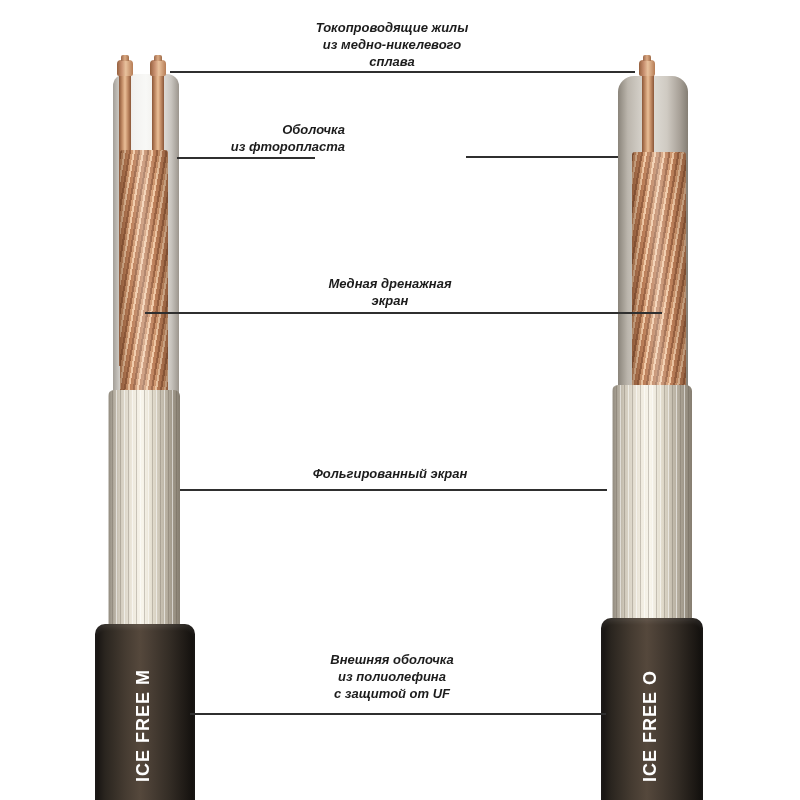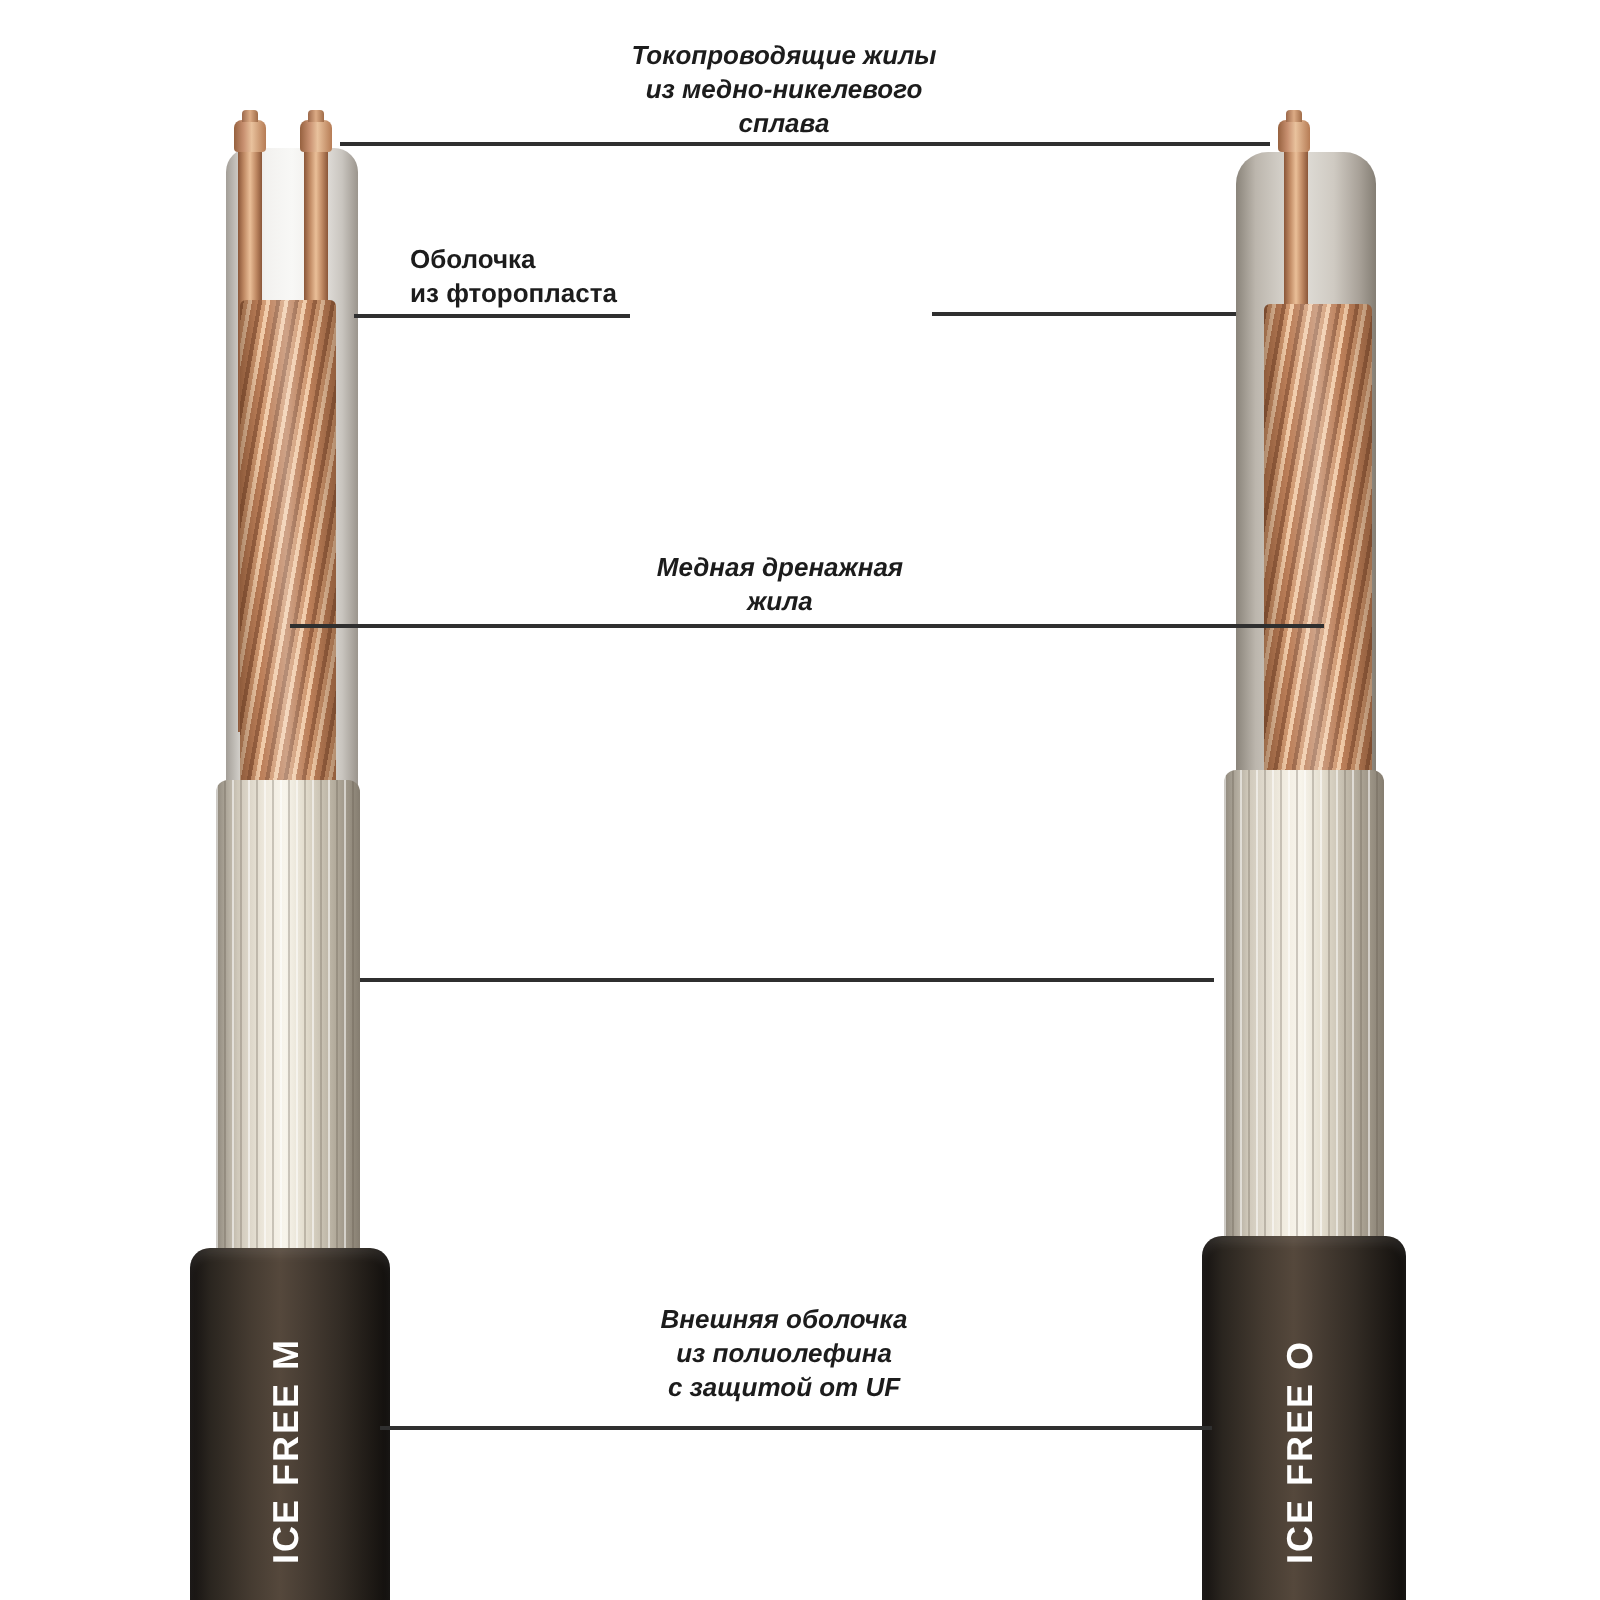--- a/index.html
+++ b/index.html
@@ -14,21 +14,21 @@
   
   .label {
     position: absolute;
     color: #1c1c1c;
     font-weight: 700;
     font-size: 13px;
     line-height: 17px;
     white-space: pre-line;
   }
   .label.center { text-align: center; font-style: italic; }
-  .label.left   { text-align: left; }
+  .label.left   { text-align: right; font-style: italic; }
   .label.right  { text-align: right; }
   .ann-line {
     position: absolute;
     height: 1.5px;
     background: #2f2f2f;
   }
   
   .lbl-conductors { left: 252px; top: 19px;  width: 280px; }
   .ln-conductors  { left: 170px; top: 71px;  width: 465px; }
   .lbl-fluoro     { left: 205px; top: 121px; width: 140px; }
@@ -149,23 +149,24 @@
 сплава</div>
   <div class="ann-line ln-conductors"></div>
 
   <div class="label left lbl-fluoro">Оболочка
 из фторопласта</div>
   <div class="ann-line ln-fluoro"></div>
 
   <div class="ann-line ln-xlpe"></div>
 
   <div class="label center lbl-drain">Медная дренажная
-жила</div>
+экран</div>
   <div class="ann-line ln-drain"></div>
 
+  <div class="label center lbl-foil">Фольгированный экран</div>
   <div class="ann-line ln-foil"></div>
 
   <div class="label center lbl-outer">Внешняя оболочка
 из полиолефина
 с защитой от UF</div>
   <div class="ann-line ln-outer"></div>
 
 </div>
 
 </body></html>

